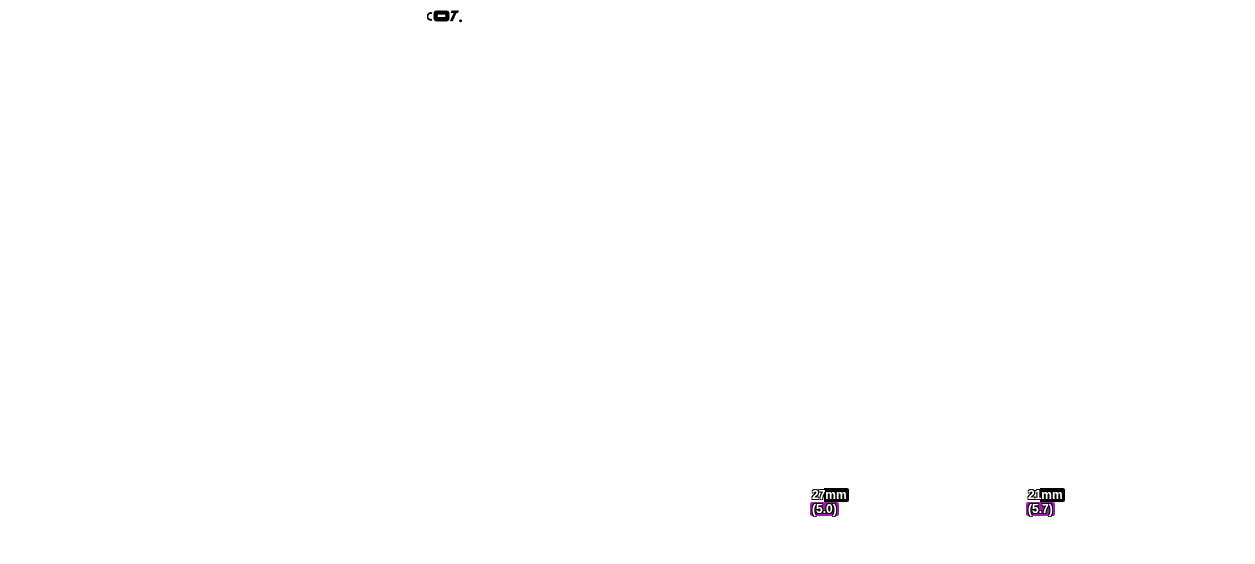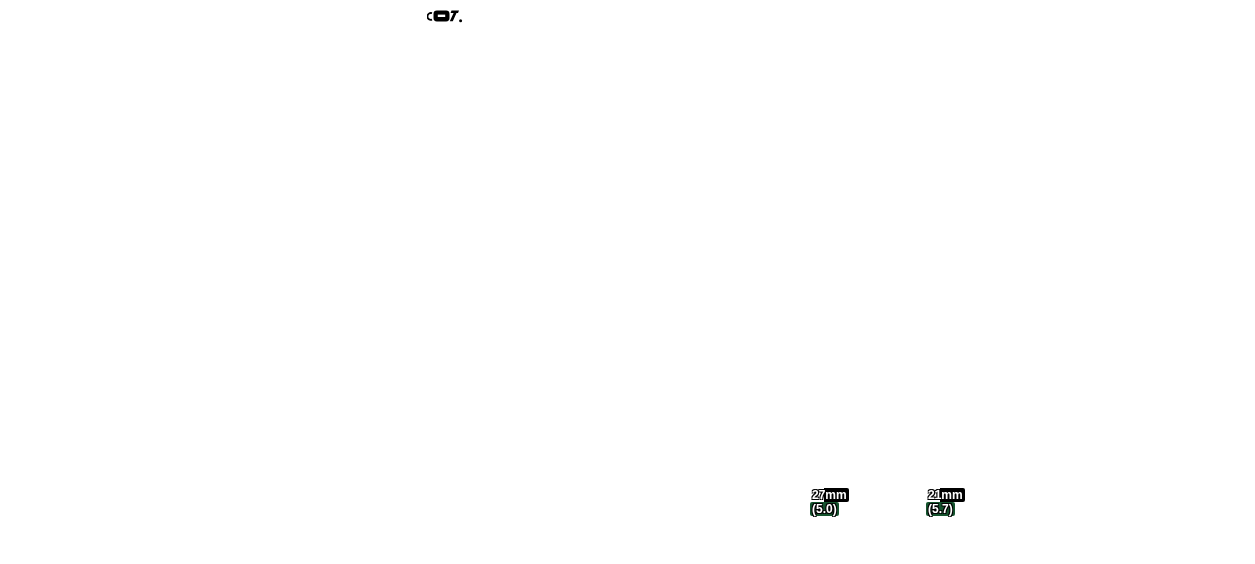--- a/index.html
+++ b/index.html
@@ -46,24 +46,24 @@
       -1px -1px 0 #000,
        1px -1px 0 #000,
       -1px  1px 0 #000,
        1px  1px 0 #000;
   }
   
   .meas-label .line-size {
     background: linear-gradient(to right, rgba(0,0,0,0) 14px, #000000 14px);
   }
   .meas-label .line-value {
-    background: #14532d;
+    background: #a21caf;
   }
   .meas-1 { left: 810px; top: 488px; }
-  .meas-2 { left: 926px; top: 488px; }
+  .meas-2 { left: 1026px; top: 488px; }
 </style>
 </head>
 <body>
 
 <div class="canvas">
 
   <svg class="top-glyph" viewBox="0 0 36 16" xmlns="http://www.w3.org/2000/svg">
 
     <path d="M5,5.2 A3.4,3.4 0 1 0 5,11.6" fill="none" stroke="#000" stroke-width="1.8"></path>
 

